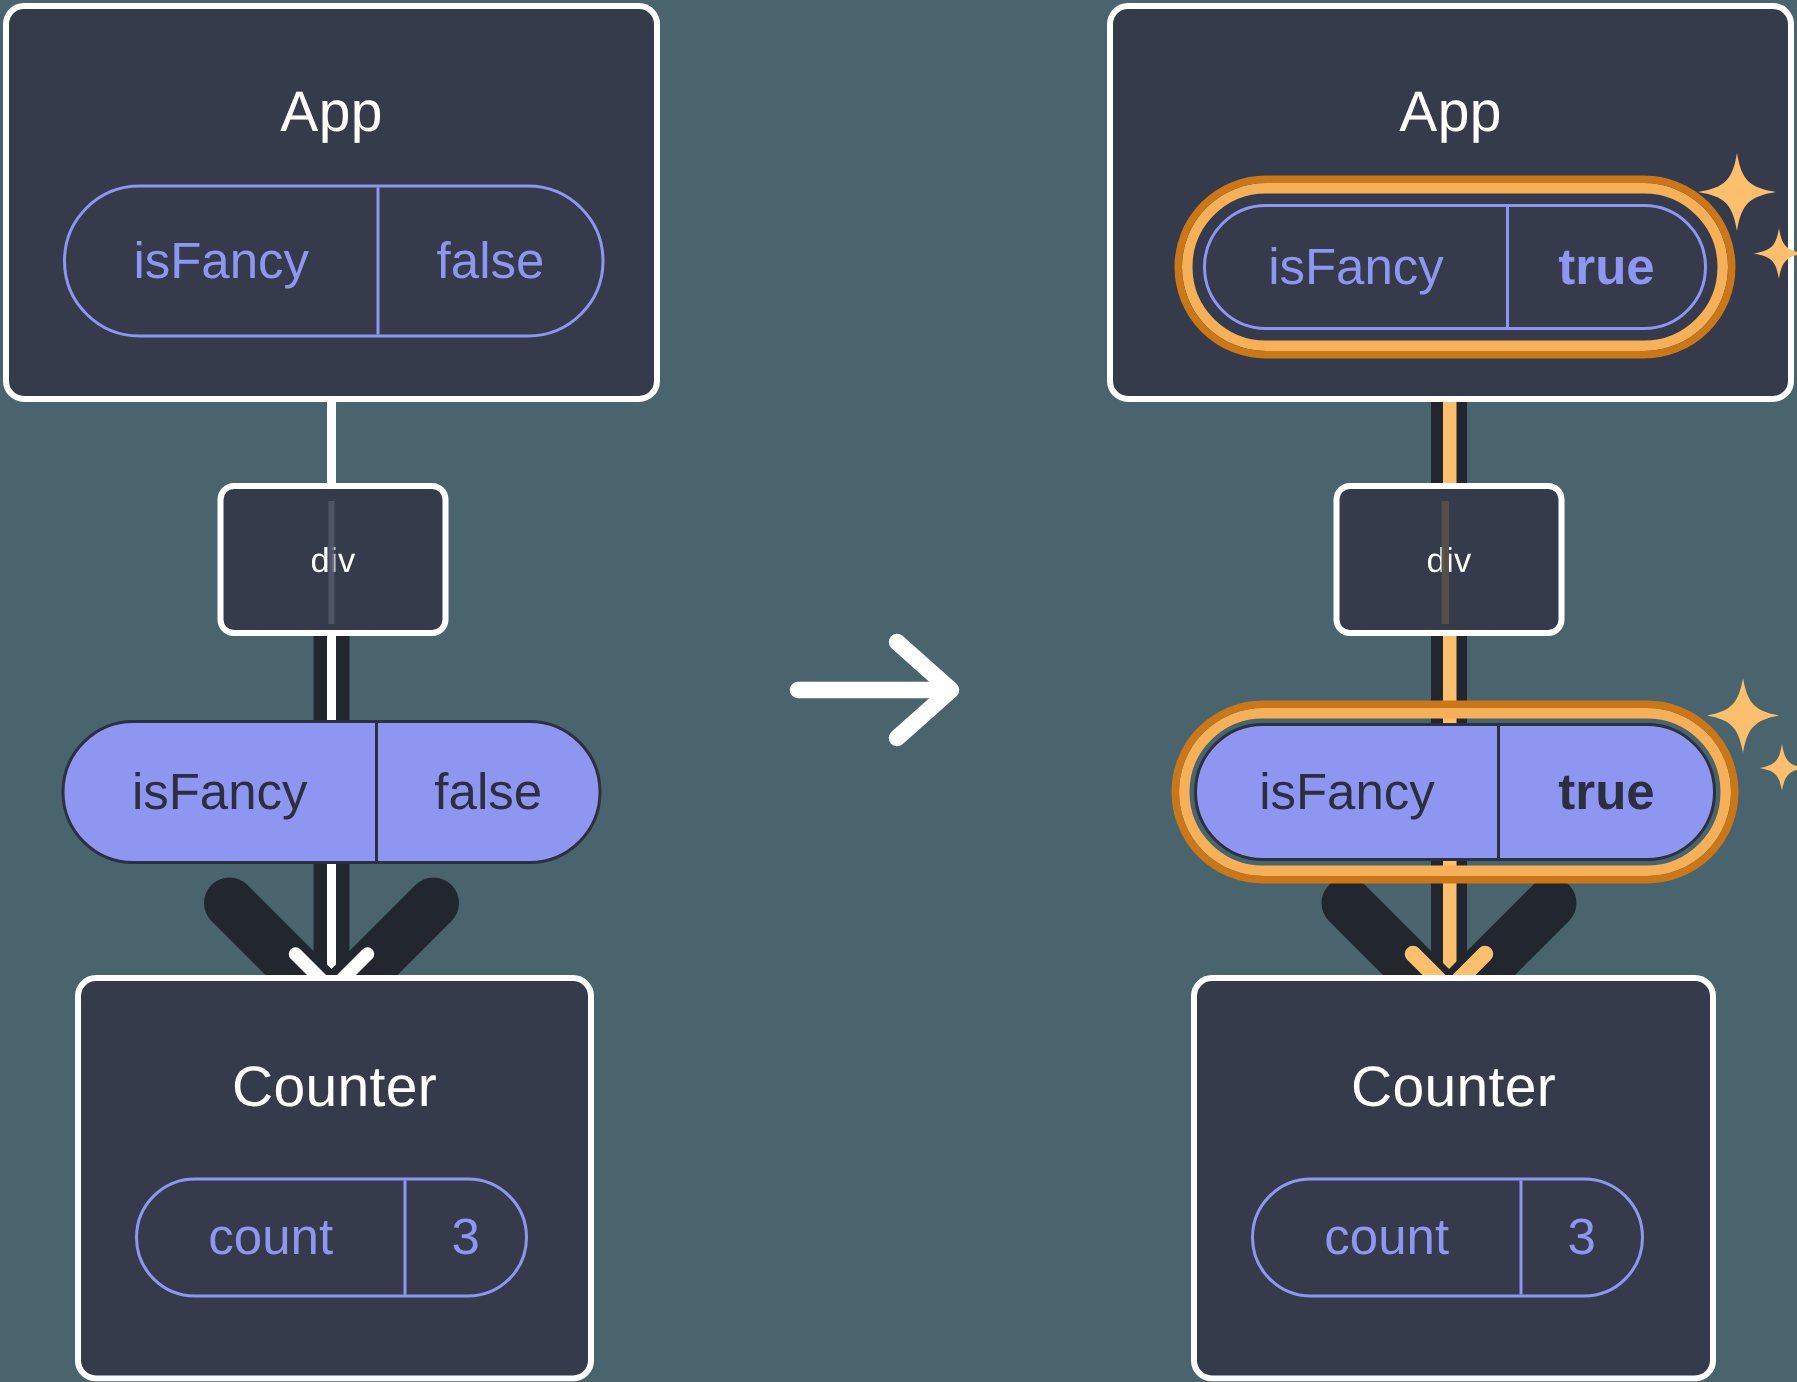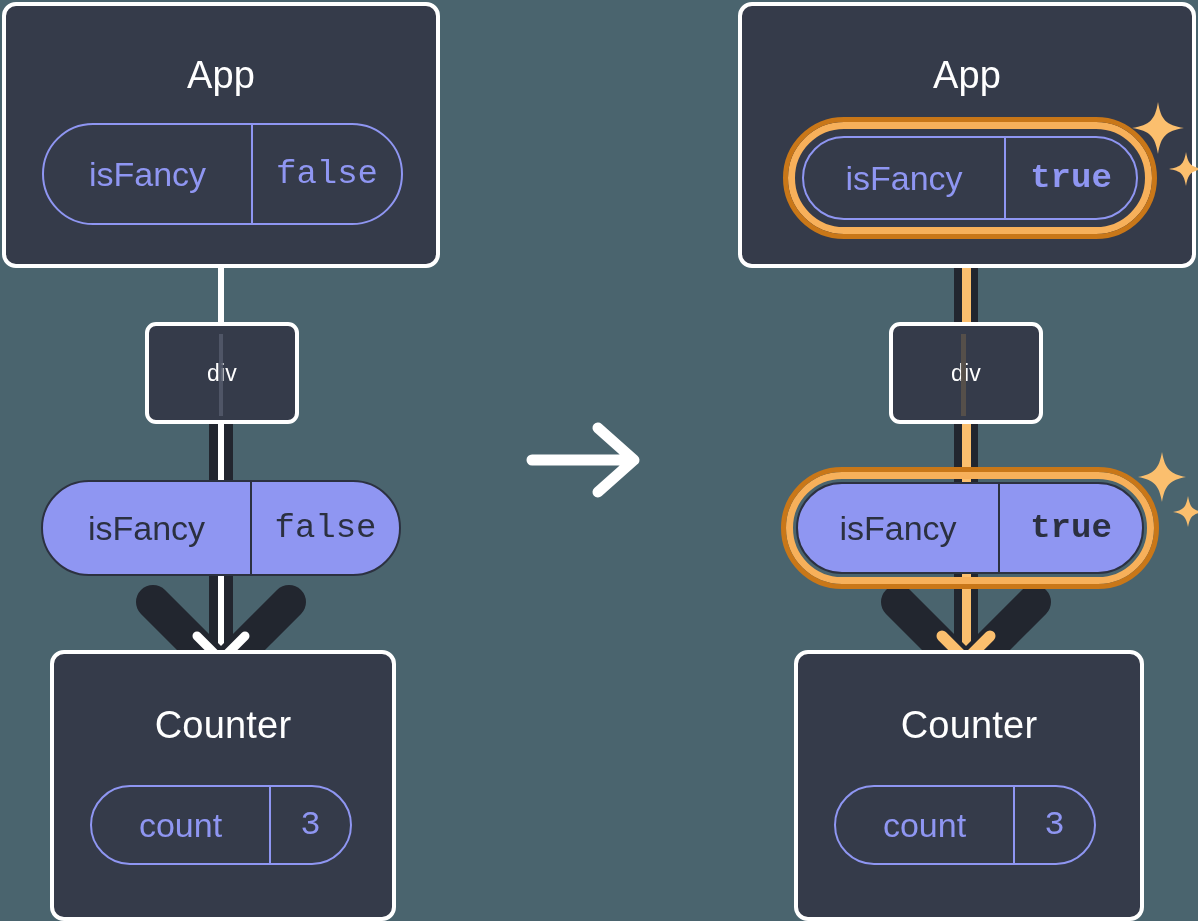--- a/index.html
+++ b/index.html
@@ -64,21 +64,21 @@
 
   
   .pill.solid {
     background: #8f96f2;
     border: 2px solid #2c3140;
   }
   .pill.solid .cellA, .pill.solid .cellB { color: #2b3040; }
   .pill.solid .cellB { border-left: 2px solid #2c3140; }
 
   .pill .cellA { flex: 0 0 auto; }
-  .pill .cellB { flex: 1 1 auto; font-family: Liberation Mono, monospace; }
+  .pill .cellB { flex: 1 1 auto; }
 
   .bold-val { font-weight: bold; }
 
   
   .ring {
     position: absolute;
     border-radius: 999px;
     border: 7px solid #f7b05a;
     outline: 5px solid #c97718;
     z-index: 7;

